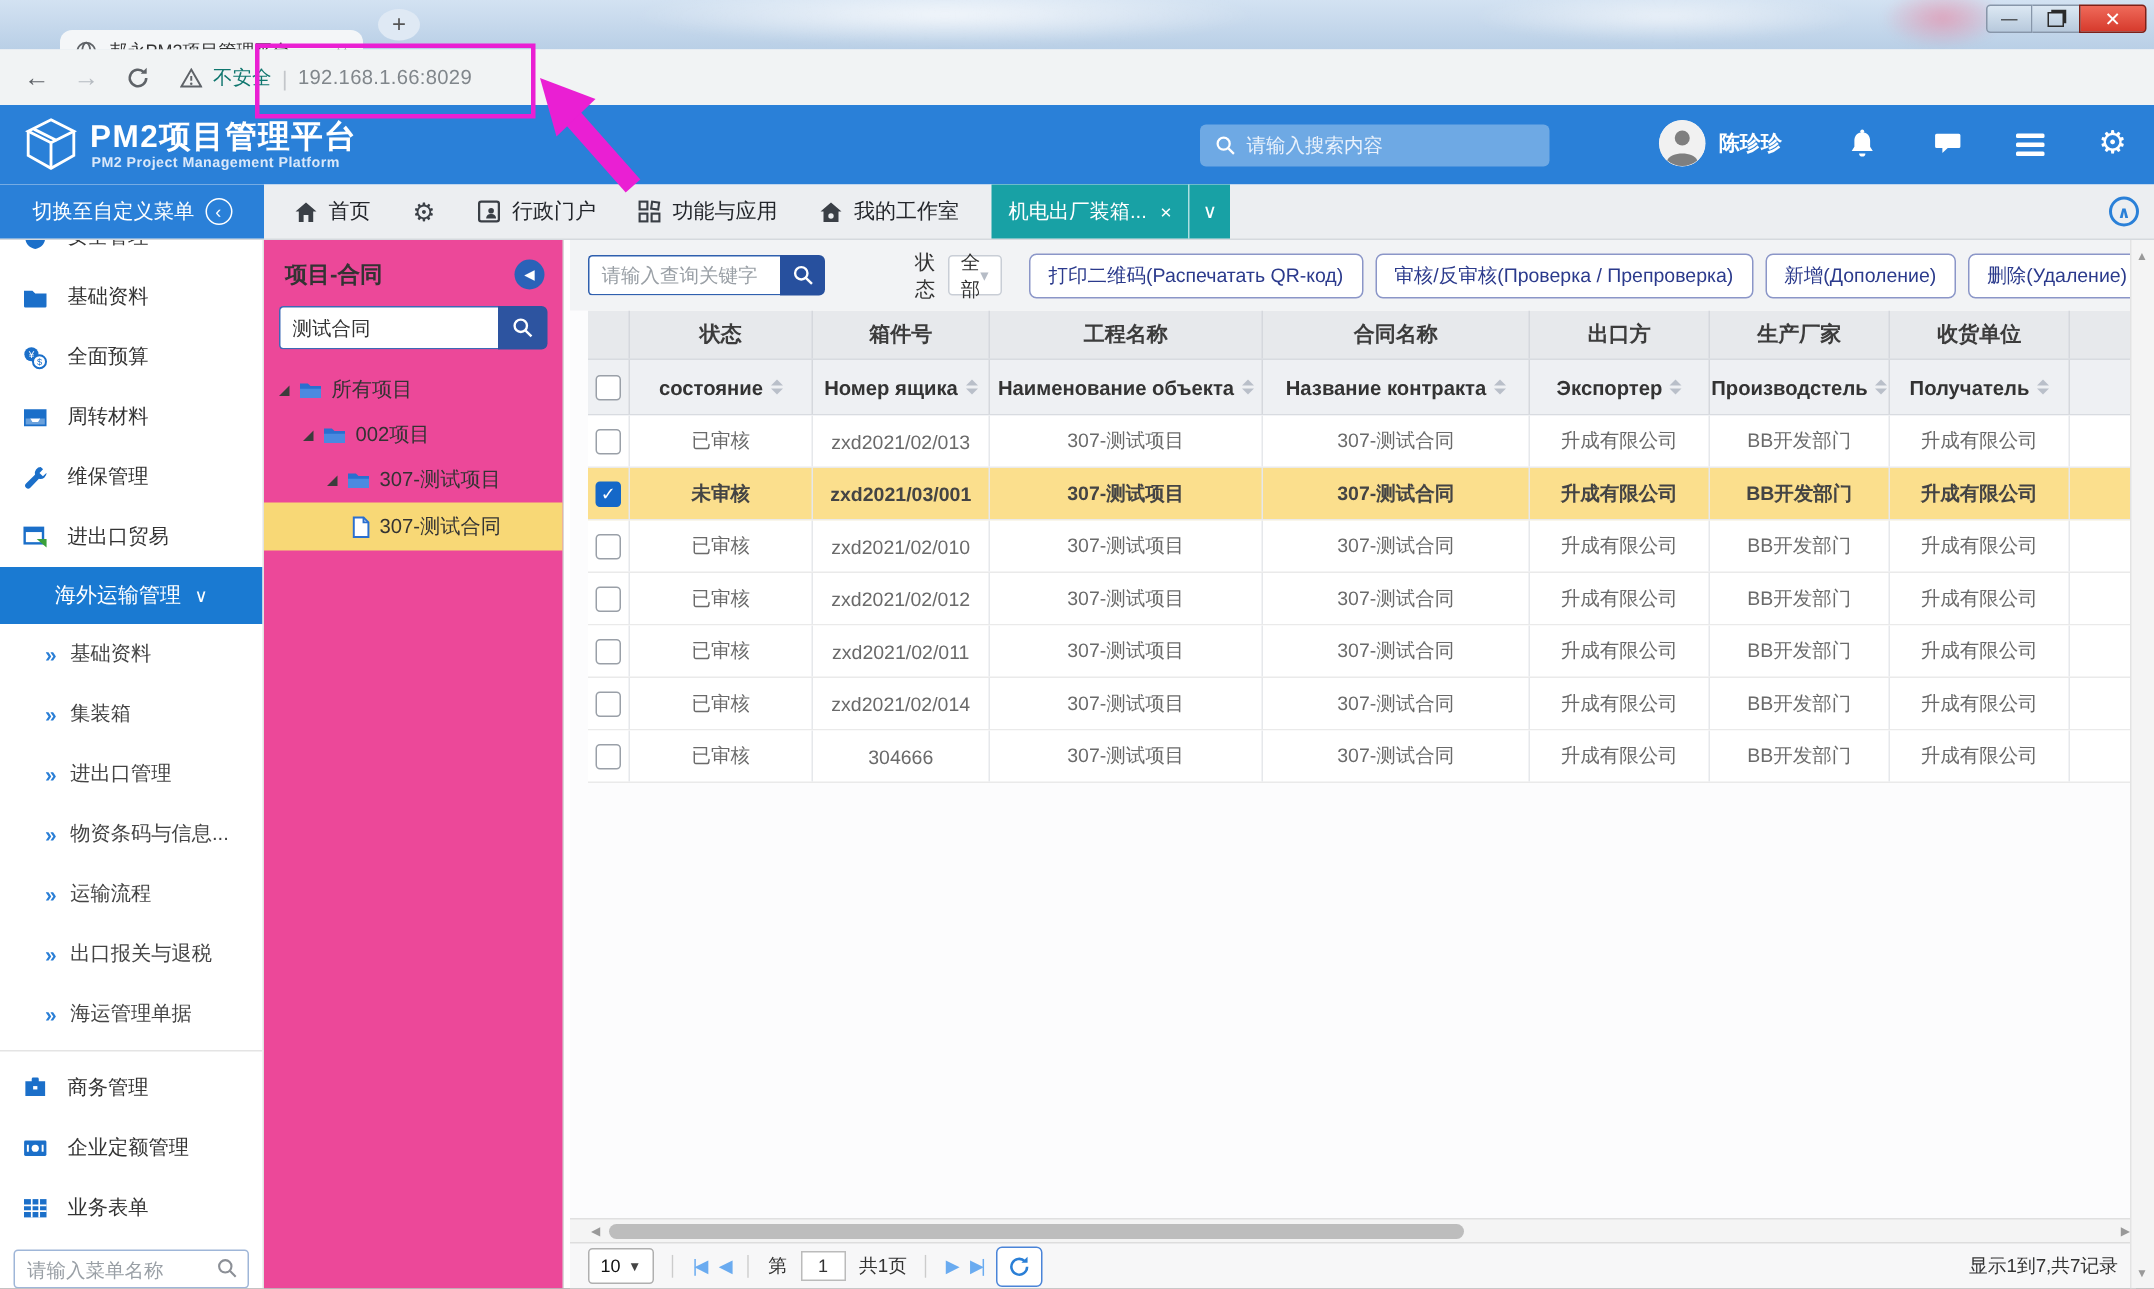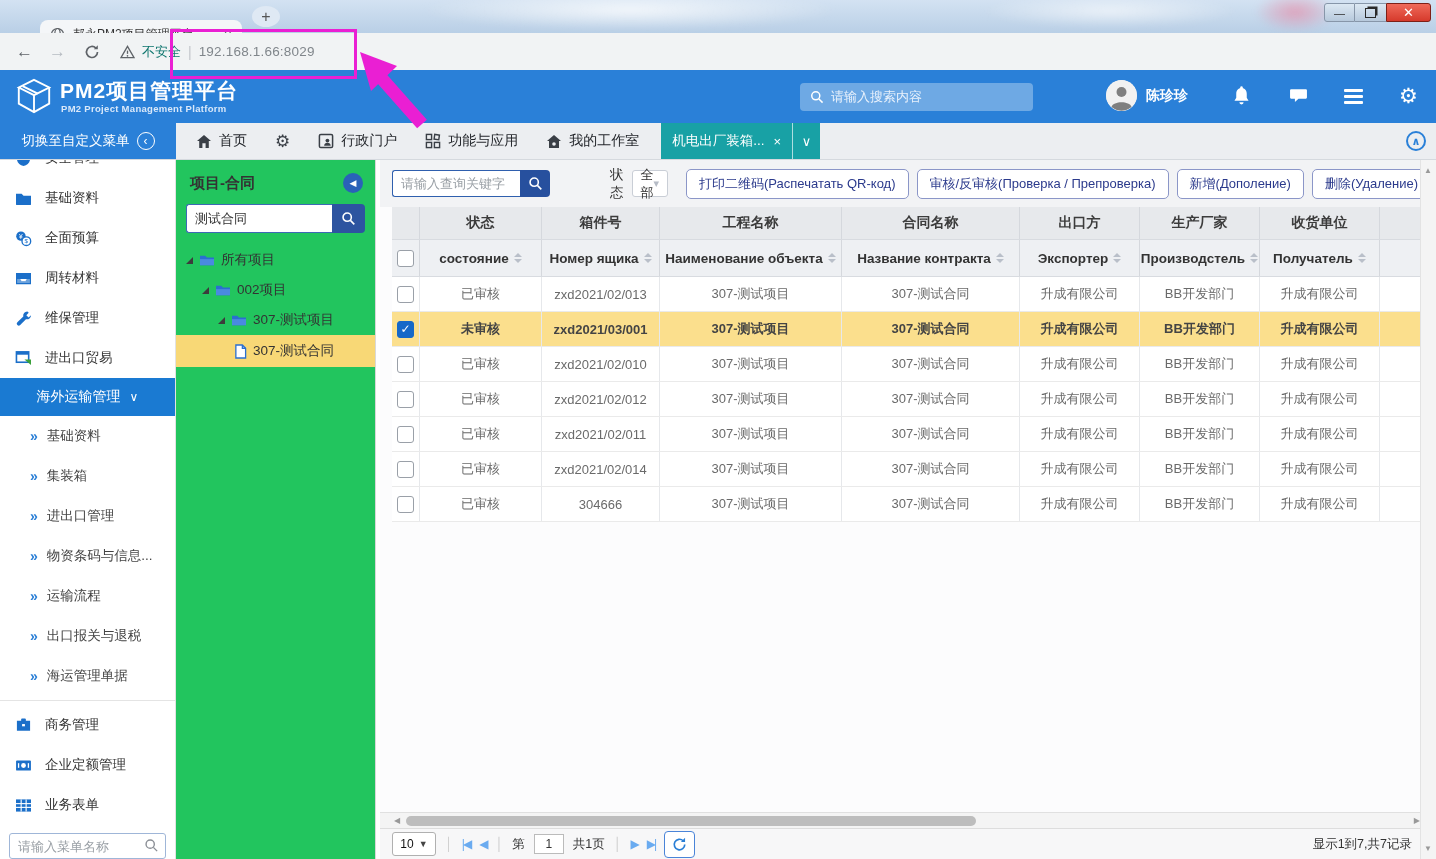--- a/index.html
+++ b/index.html
@@ -79,21 +79,21 @@
   .subitem{height:40px;display:flex;align-items:center;gap:10px;padding-left:30px;font-size:13.5px;color:#444;}
   .subitem .chev{color:#2a7fd6;font-weight:bold;font-size:14px;letter-spacing:-1px;}
   .sdiv{border-top:1px solid #e4e4e4;margin:4px 0;}
   .ssearch{margin:8px 9px 0;position:relative;}
   .ssearch input{width:100%;height:26px;border:1px solid #9fb6d8;border-radius:3px;box-sizing:border-box;
     padding:0 26px 0 8px;font-size:13px;color:#333;font-family:inherit;outline:none;}
   .ssearch input::placeholder{color:#9aa0a6;}
   .ssearch .mg{position:absolute;right:7px;top:5px;}
 
   
-  .treepanel{position:absolute;left:176px;top:160px;width:200px;height:699px;background:#22c55e;border-right:1px solid #d9d9d9;box-sizing:border-box;}
+  .treepanel{position:absolute;left:176px;top:160px;width:200px;height:699px;background:#ec4899;border-right:1px solid #d9d9d9;box-sizing:border-box;}
   .thead{display:flex;align-items:center;justify-content:space-between;padding:13px 12px 4px 14px;}
   .ttitle{font-size:15px;font-weight:bold;color:#333;}
   .tcirc{width:20px;height:20px;border-radius:50%;background:#2a62b8;color:#fff;display:flex;align-items:center;justify-content:center;font-size:9px;}
   .tsearch{display:flex;margin:7px 10px 0;}
   .tsearch input{flex:1;min-width:0;height:29px;border:1.5px solid #3d69b5;border-right:none;border-radius:3px 0 0 3px;
     box-sizing:border-box;padding:0 8px;font-size:13px;color:#333;font-family:inherit;outline:none;}
   .tsearch .btn{width:33px;height:29px;background:#2d54a0;border-radius:0 4px 4px 0;display:flex;align-items:center;justify-content:center;}
   .tree{margin-top:12px;}
   .tnode{height:30px;display:flex;align-items:center;gap:6px;font-size:13.5px;color:#333;white-space:nowrap;}
   .exp{width:0;height:0;border-left:7px solid transparent;border-bottom:7px solid #3c3c3c;flex:none;}

